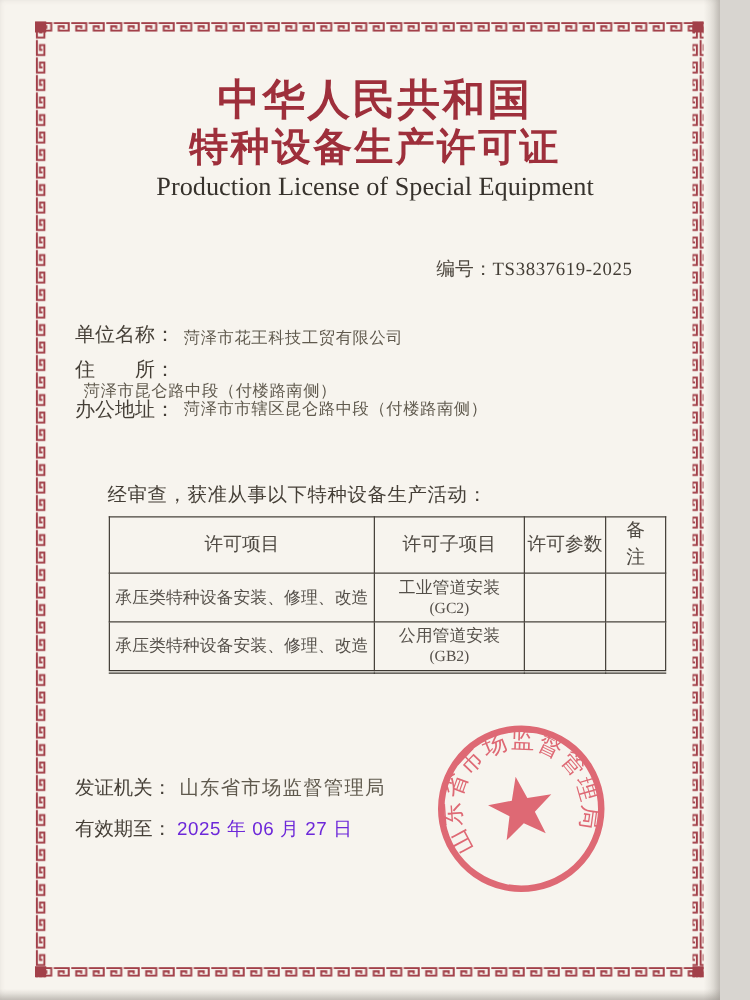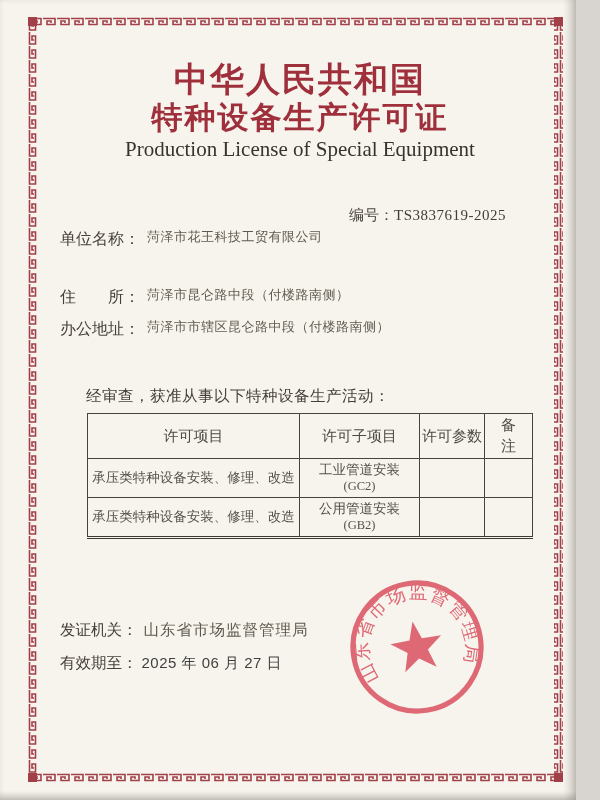--- a/index.html
+++ b/index.html
@@ -36,21 +36,21 @@
   }
   .title-en.l1{top:137px;}
   .title-en.l2{top:161px;}
 
   .serial{top:206px;right:70px;font-size:15px;color:#4a443c;}
   .serial .val{font-size:15px;letter-spacing:.5px;color:#433d35;}
 
   .field{left:60px;width:480px;display:flex;font-size:16px;line-height:1.15;}
   .field .lbl{color:#453f37;white-space:pre;flex:0 0 auto;}
   .field .val{color:#605a4e;font-size:13px;padding-left:7px;letter-spacing:.5px;}
-  .f1{top:230px;} .f2{top:288px;} .f3{top:320px;}
+  .f1{top:260px;align-items:flex-end;} .f2{top:288px;flex-direction:column;} .f3{top:320px;}
 
   .intro{top:386px;left:86px;font-size:15.5px;color:#453f37;letter-spacing:.5px;}
 
   table.lic{
     position:absolute;left:60px;top:413px;
     border-collapse:collapse;table-layout:fixed;
     width:445px;
     font-size:13.5px;color:#55504a;
   }
   table.lic th,table.lic td{
@@ -65,21 +65,21 @@
   td.proj{white-space:nowrap;letter-spacing:0;}
   .subname{display:block;line-height:1.25;}
   .subcode{display:block;line-height:1.2;font-size:12.5px;}
 
   .footrow{font-size:15.5px;color:#453f37;}
   .issuer{top:620px;left:60px;}
   .issuer .val{color:#5f594d;padding-left:6px;letter-spacing:1px;}
   .valid{top:653px;left:60px;}
   .issue{top:653px;left:291px;}
   .footrow .num{
-    color:#404040;padding-left:4px;
+    color:#6d28d9;padding-left:4px;
     font-family:"Liberation Sans","DejaVu Sans",sans-serif;
     font-size:15px;letter-spacing:.5px;
   }
   .seal{position:absolute;left:347px;top:577px;opacity:.87;}
 </style>
 </head>
 <body>
 
 <div class="page">
 

